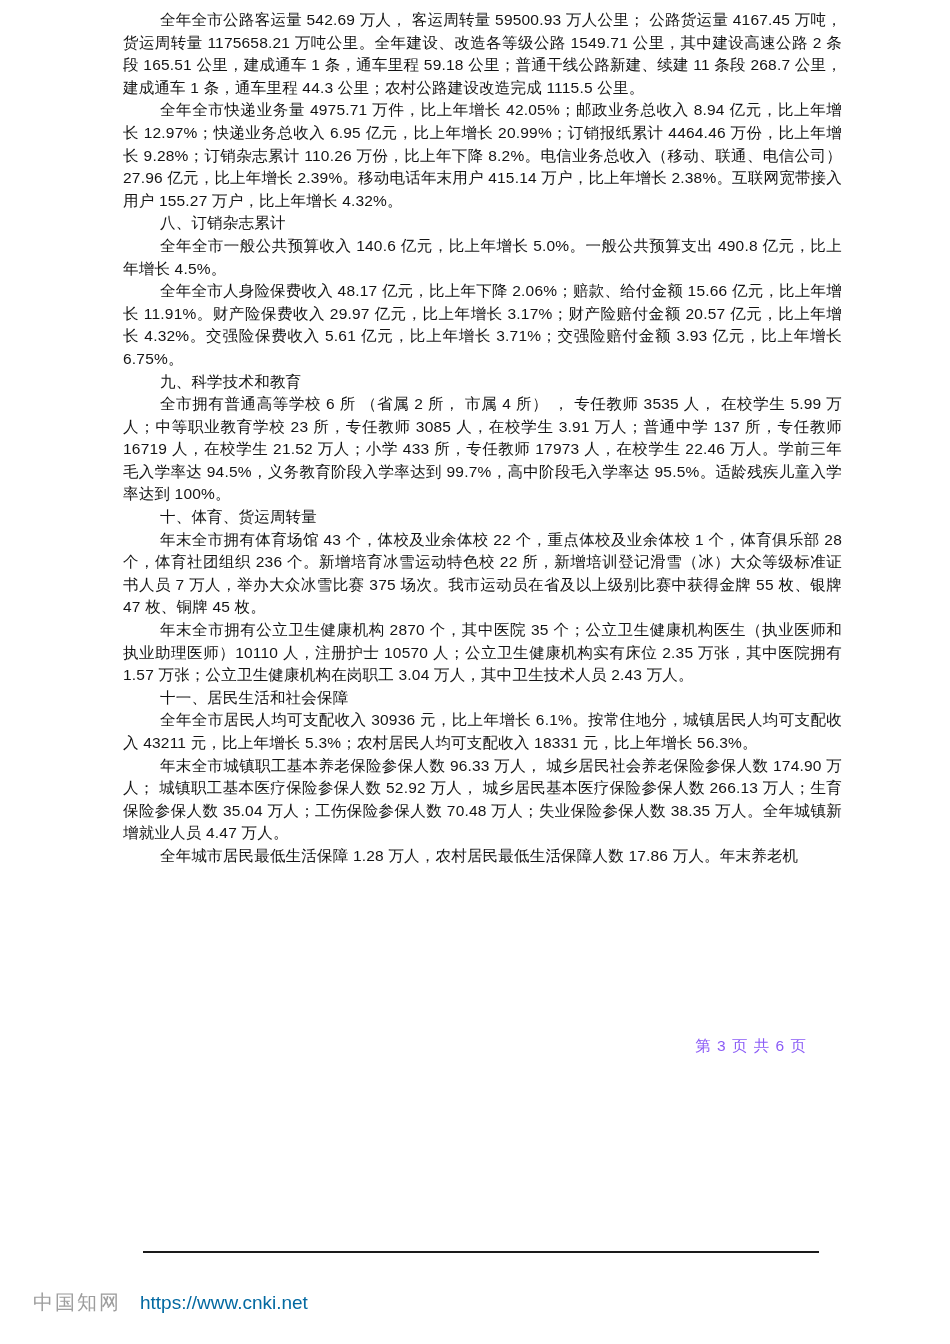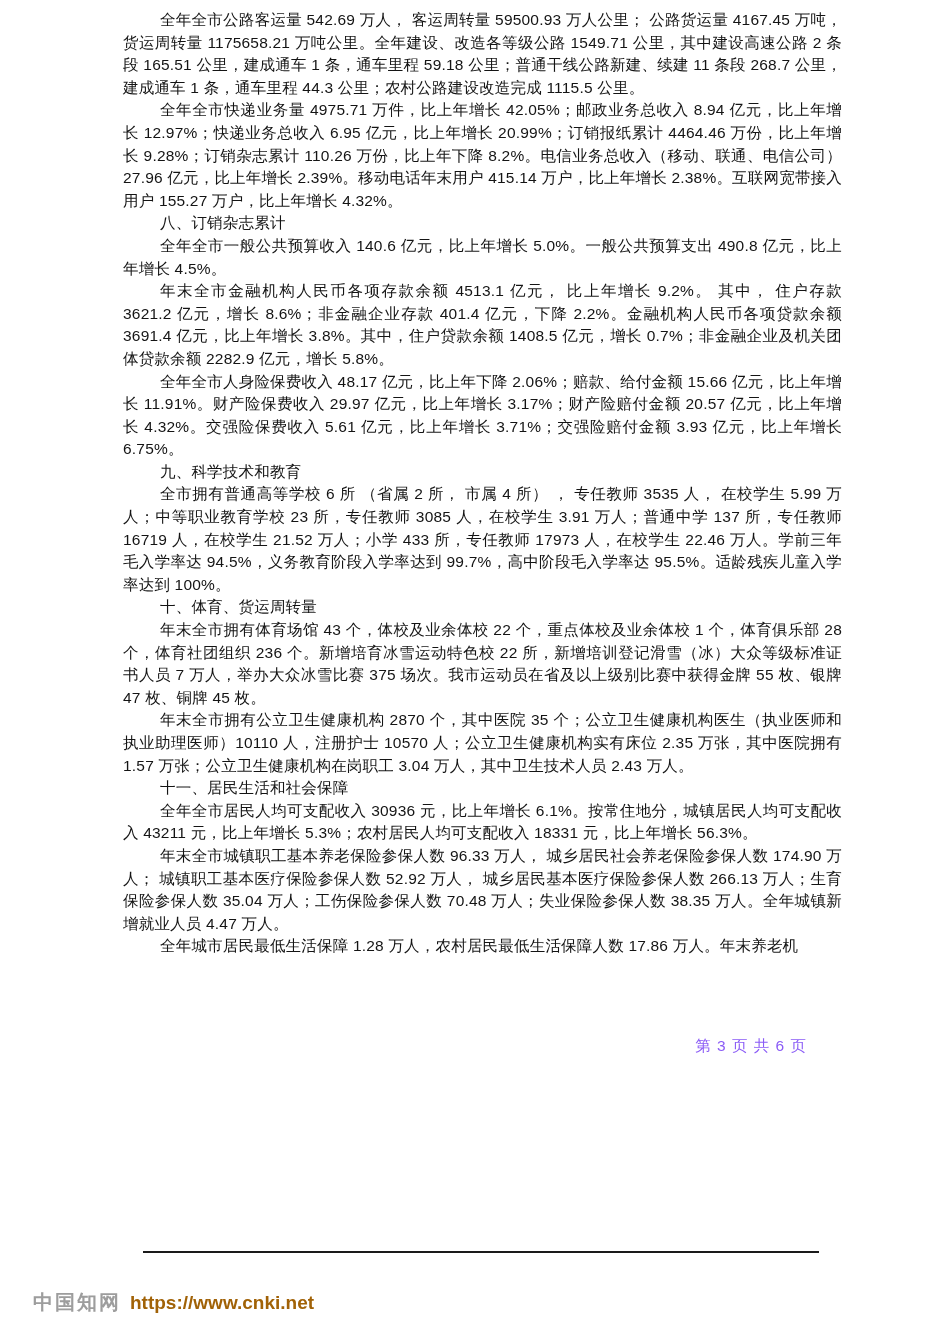--- a/index.html
+++ b/index.html
@@ -53,45 +53,43 @@
     width: 676px;
     height: 2px;
     background: #1a1a1a;
   }
   .watermark {
     position: absolute;
     left: 33px;
     top: 1289px;
     display: flex;
     align-items: baseline;
-    gap: 9px;
-    font-weight: bold;
+    gap: 19px;
   }
   .wm-name {
     font-size: 20px;
     color: #9d9d9d;
     letter-spacing: 2px;
   }
   .wm-url {
     font-size: 19px;
-    color: #a16207;
+    color: #0369a1;
   }
 </style>
 </head>
 <body>
 
 <div class="page">
 
   <div class="doc-text">
 
   <p class="para">全年全市公路客运量 542.69 万人， 客运周转量 59500.93 万人公里； 公路货运量 4167.45 万吨，货运周转量 1175658.21 万吨公里。全年建设、改造各等级公路 1549.71 公里，其中建设高速公路 2 条段 165.51 公里，建成通车 1 条，通车里程 59.18 公里；普通干线公路新建、续建 11 条段 268.7 公里，建成通车 1 条，通车里程 44.3 公里；农村公路建设改造完成 1115.5 公里。</p>
       <p class="para">全年全市快递业务量 4975.71 万件，比上年增长 42.05%；邮政业务总收入 8.94 亿元，比上年增长 12.97%；快递业务总收入 6.95 亿元，比上年增长 20.99%；订销报纸累计 4464.46 万份，比上年增长 9.28%；订销杂志累计 110.26 万份，比上年下降 8.2%。电信业务总收入（移动、联通、电信公司）27.96 亿元，比上年增长 2.39%。移动电话年末用户 415.14 万户，比上年增长 2.38%。互联网宽带接入用户 155.27 万户，比上年增长 4.32%。</p>
       <p class="para heading">八、订销杂志累计</p>
       <p class="para">全年全市一般公共预算收入 140.6 亿元，比上年增长 5.0%。一般公共预算支出 490.8 亿元，比上年增长 4.5%。</p>
-      <p class="para">年末全市金融机构人民币各项存款余额 4513.1 亿元， 比上年增长 9.2%。 其中， 住户存款 3621.2 亿元，增长 8.6%；非金融企业存款 401.4 亿元，下降 2.2%。金融机构人民币各项贷款余额 3691.4 亿元，比上年增长 3.8%。其中，住户贷款余额 1408.5 亿元，增长 0.7%；非金融企业及机关团体贷款余额 2282.9 亿元，增长 5.8%。</p>
       <p class="para">全年全市人身险保费收入 48.17 亿元，比上年下降 2.06%；赔款、给付金额 15.66 亿元，比上年增长 11.91%。财产险保费收入 29.97 亿元，比上年增长 3.17%；财产险赔付金额 20.57 亿元，比上年增长 4.32%。交强险保费收入 5.61 亿元，比上年增长 3.71%；交强险赔付金额 3.93 亿元，比上年增长 6.75%。</p>
       <p class="para heading">九、科学技术和教育</p>
       <p class="para">全市拥有普通高等学校 6 所 （省属 2 所， 市属 4 所） ， 专任教师 3535 人， 在校学生 5.99 万人；中等职业教育学校 23 所，专任教师 3085 人，在校学生 3.91 万人；普通中学 137 所，专任教师 16719 人，在校学生 21.52 万人；小学 433 所，专任教师 17973 人，在校学生 22.46 万人。学前三年毛入学率达 94.5%，义务教育阶段入学率达到 99.7%，高中阶段毛入学率达 95.5%。适龄残疾儿童入学率达到 100%。</p>
       <p class="para heading">十、体育、货运周转量</p>
       <p class="para">年末全市拥有体育场馆 43 个，体校及业余体校 22 个，重点体校及业余体校 1 个，体育俱乐部 28 个，体育社团组织 236 个。新增培育冰雪运动特色校 22 所，新增培训登记滑雪（冰）大众等级标准证书人员 7 万人，举办大众冰雪比赛 375 场次。我市运动员在省及以上级别比赛中获得金牌 55 枚、银牌 47 枚、铜牌 45 枚。</p>
       <p class="para">年末全市拥有公立卫生健康机构 2870 个，其中医院 35 个；公立卫生健康机构医生（执业医师和执业助理医师）10110 人，注册护士 10570 人；公立卫生健康机构实有床位 2.35 万张，其中医院拥有 1.57 万张；公立卫生健康机构在岗职工 3.04 万人，其中卫生技术人员 2.43 万人。</p>
       <p class="para heading">十一、居民生活和社会保障</p>
       <p class="para">全年全市居民人均可支配收入 30936 元，比上年增长 6.1%。按常住地分，城镇居民人均可支配收入 43211 元，比上年增长 5.3%；农村居民人均可支配收入 18331 元，比上年增长 56.3%。</p>
       <p class="para">年末全市城镇职工基本养老保险参保人数 96.33 万人， 城乡居民社会养老保险参保人数 174.90 万人； 城镇职工基本医疗保险参保人数 52.92 万人， 城乡居民基本医疗保险参保人数 266.13 万人；生育保险参保人数 35.04 万人；工伤保险参保人数 70.48 万人；失业保险参保人数 38.35 万人。全年城镇新增就业人员 4.47 万人。</p>
       <p class="para">全年城市居民最低生活保障 1.28 万人，农村居民最低生活保障人数 17.86 万人。年末养老机</p>

